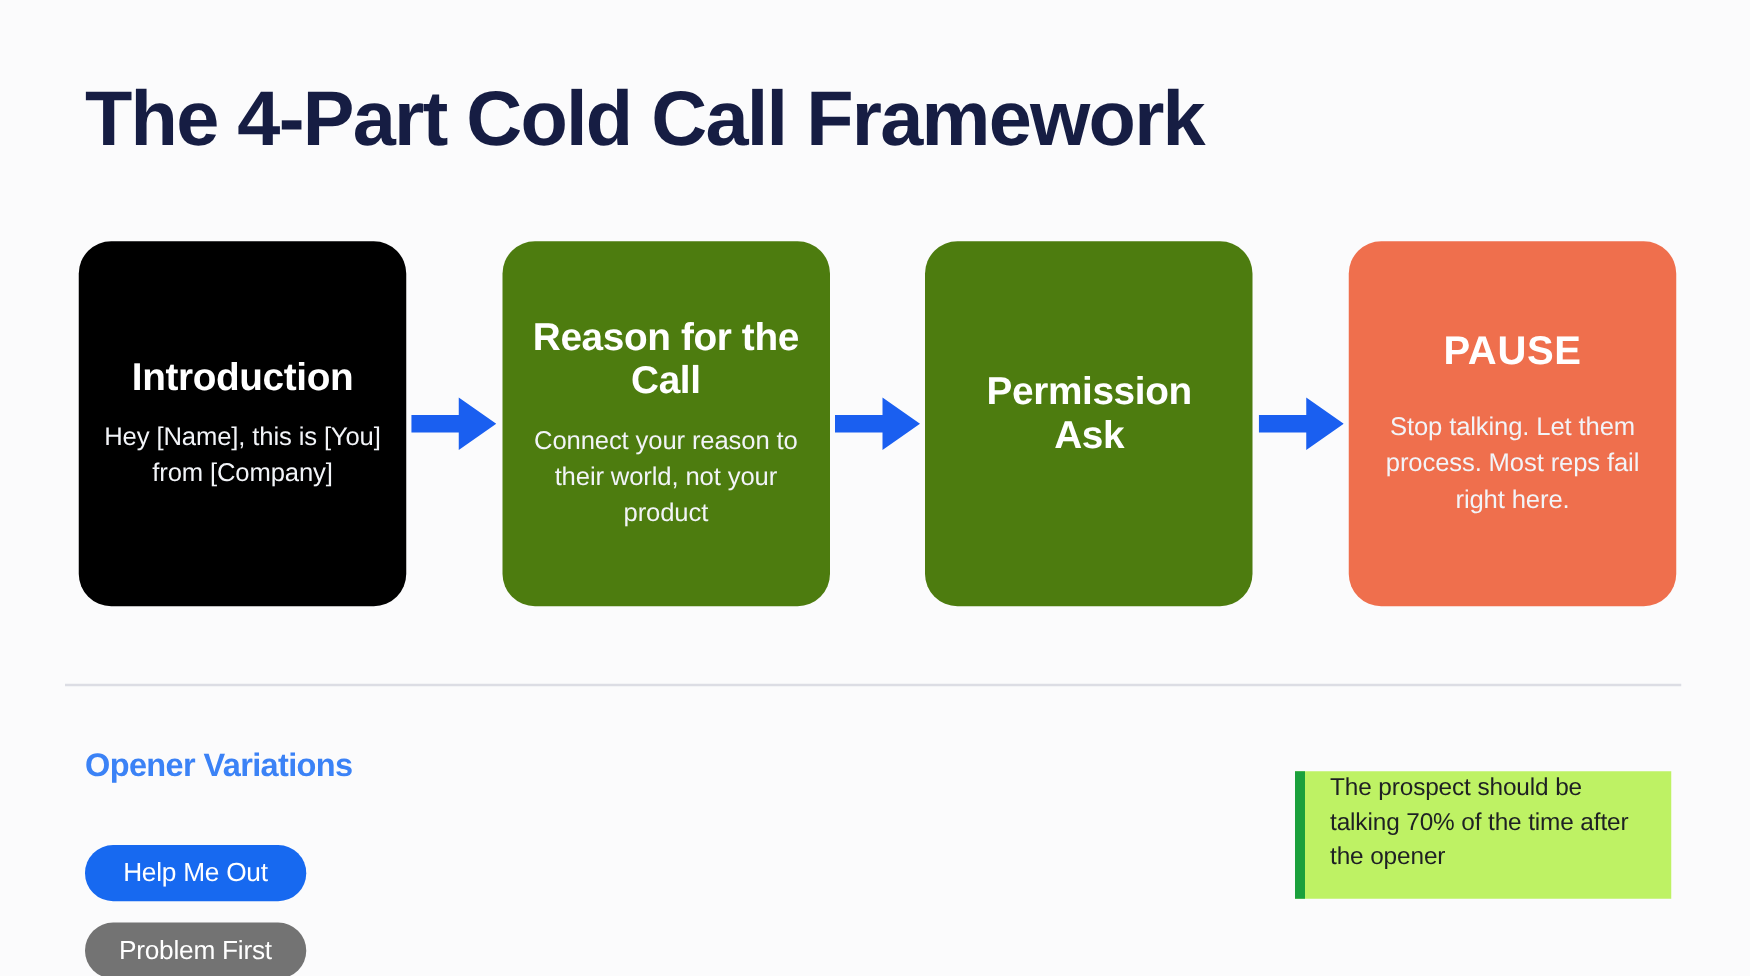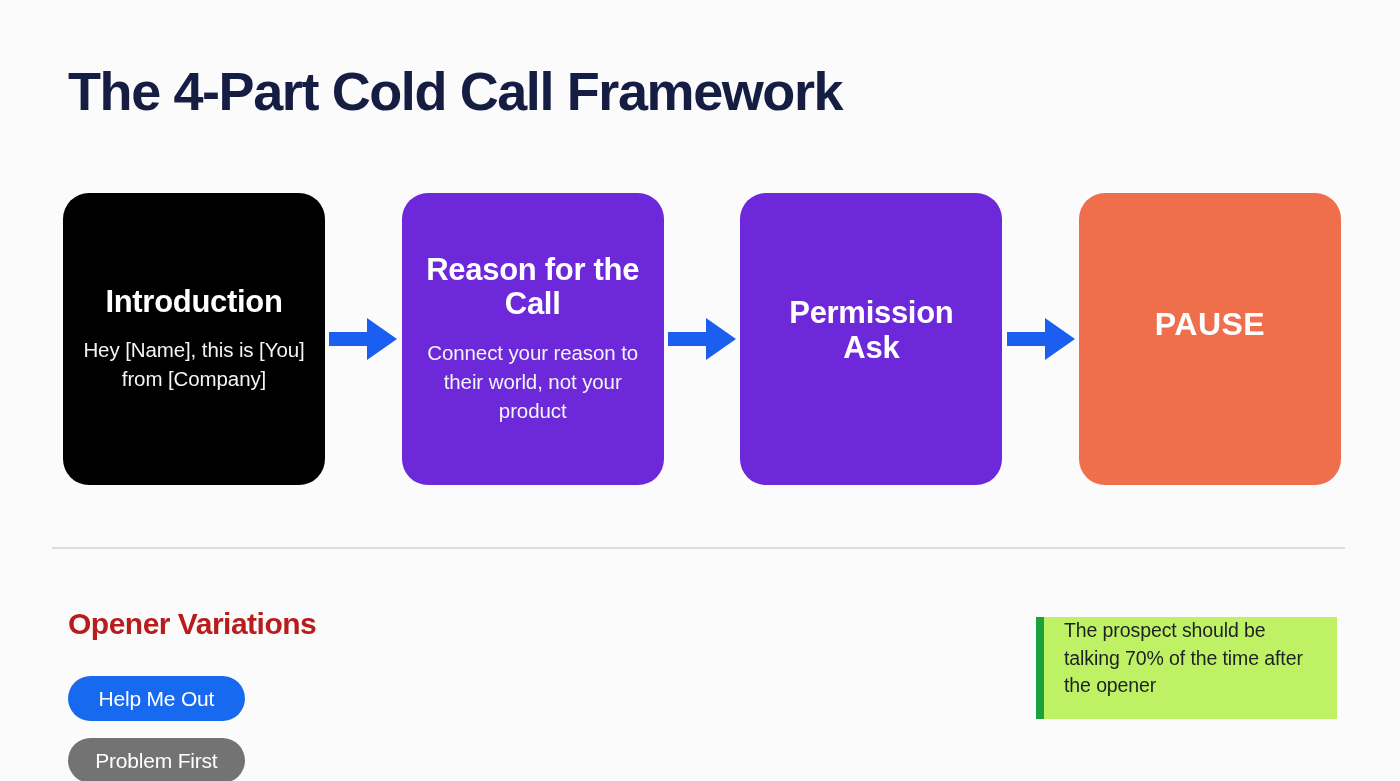--- a/index.html
+++ b/index.html
@@ -15,21 +15,21 @@
     font-family: "Liberation Sans", sans-serif;
     position: relative;
     -webkit-font-smoothing: antialiased;
   }
 
   
   .page-title {
     position: absolute;
     left: 68px;
     top: 62px;
-    font-size: 54px;
+    font-size: 62px;
     font-weight: bold;
     letter-spacing: -1.4px;
     color: #161d43;
     line-height: 1.1;
     white-space: nowrap;
   }
 
   
   .flow-row {
     position: absolute;
@@ -47,21 +47,21 @@
     border-radius: 26px;
     display: flex;
     flex-direction: column;
     align-items: center;
     justify-content: center;
     padding: 14px 18px;
     flex: 0 0 auto;
   }
 
   .flow-card.blue   { background: #000000; }
-  .flow-card.navy   { background: #6d28d9; }
+  .flow-card.navy   { background: #4d7c0f; }
   .flow-card.orange { background: #ef6f4d; }
 
   .card-title {
     font-size: 31px;
     font-weight: bold;
     color: #ffffff;
     text-align: center;
     line-height: 1.12;
     letter-spacing: -0.3px;
     margin-bottom: 16px;
@@ -107,24 +107,24 @@
     position: absolute;
     left: 0;
     top: 595px;
     width: 1400px;
     height: 160px;
   }
 
   .section-heading {
     position: absolute;
     left: 68px;
-    top: 12px;
-    font-size: 30px;
+    top: 2px;
+    font-size: 26px;
     font-weight: bold;
-    color: #b91c1c;
+    color: #3b82f6;
     letter-spacing: -0.5px;
     white-space: nowrap;
   }
 
   .pill-row {
     position: absolute;
     left: 68px;
     top: 676px;
     display: flex;
     gap: 17px;
@@ -208,20 +208,21 @@
   <div class="arrow-connector">
     <span>
       <svg width="68" height="46" viewBox="0 0 68 46" aria-hidden="true">
         <path d="M0 16 H38 V2 L68 23 L38 44 V30 H0 Z" fill="#1a5ff0"></path>
       </svg>
     </span>
   </div>
 
   <div class="flow-card orange">
     <div class="card-title pause">PAUSE</div>
+    <div class="card-body">Stop talking. Let them process. Most reps fail right here.</div>
   </div>
 
 </div>
 
 <div class="section-divider"></div>
 
 <div class="bottom-section">
   <h2 class="section-heading">Opener Variations</h2>
 </div>
 

